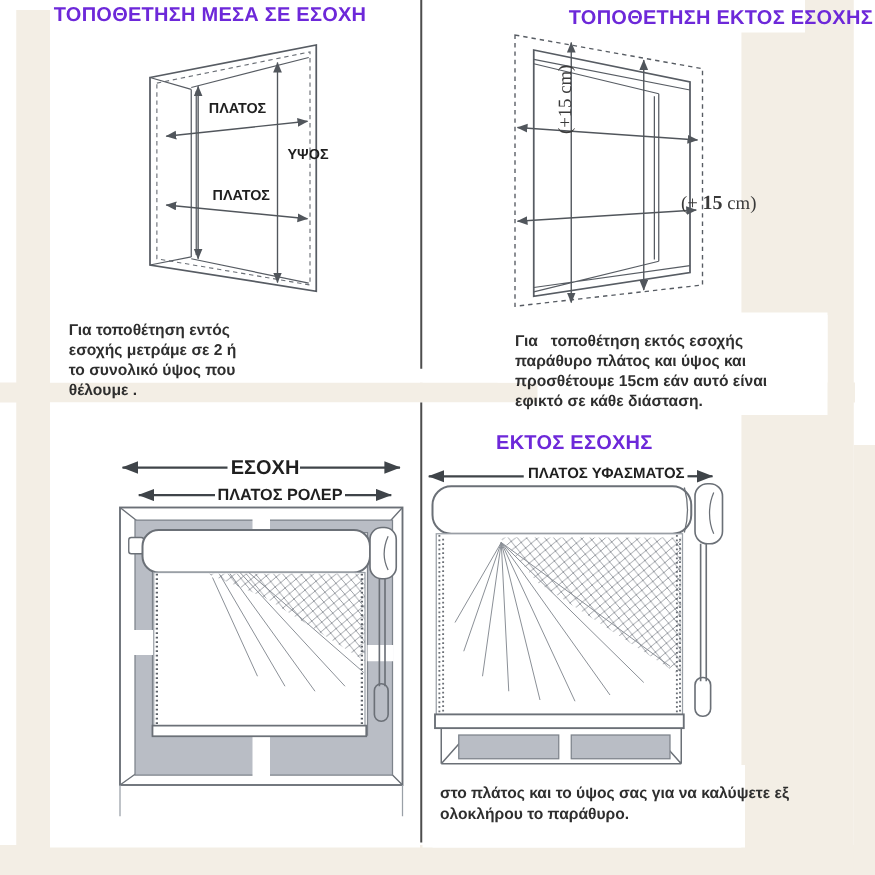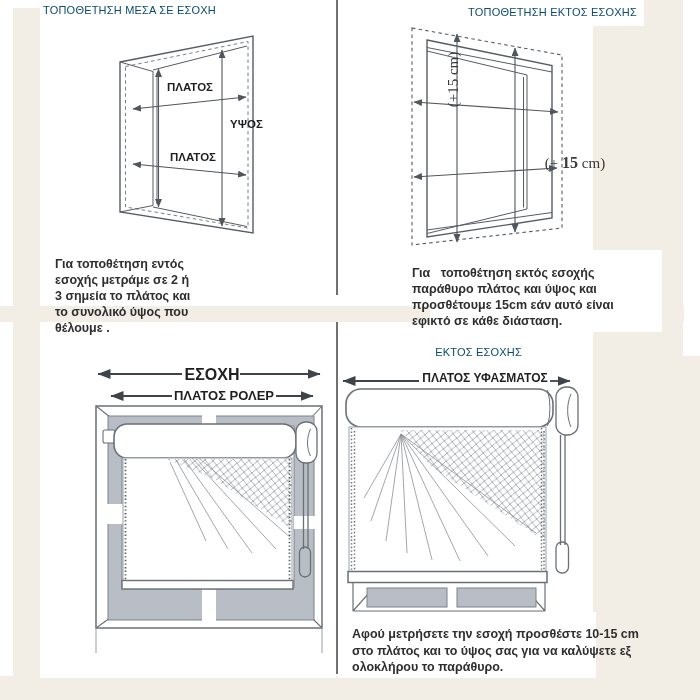--- a/index.html
+++ b/index.html
@@ -1,21 +1,21 @@
 <!DOCTYPE html>
 <html><head>
 <meta charset="utf-8">
 <style>
   html,body{margin:0;padding:0;}
   body{width:700px;height:700px;position:relative;background:#ffffff;overflow:hidden;
        font-family:"Liberation Sans","DejaVu Sans",sans-serif;}
   .beige{position:absolute;background:#f3eee5;}
   .wbox{position:absolute;background:#ffffff;}
   svg.canvas{position:absolute;left:0;top:0;pointer-events:none;}
-  .ttl{position:absolute;font-weight:normal;font-size:11px;color:#0c4a6e;white-space:pre;letter-spacing:.2px;}
+  .ttl{position:absolute;font-weight:bold;font-size:16px;color:#6d28d9;white-space:pre;letter-spacing:.2px;}
   .dlab{position:absolute;font-weight:bold;color:#1f1f1f;text-align:center;white-space:pre;}
   .note{position:absolute;color:#2e2e2e;font-weight:bold;font-size:12.5px;line-height:16px;}
   .note div{white-space:pre;}
   .serif{position:absolute;font-family:"Liberation Serif","DejaVu Serif",serif;color:#3a3a3a;
          font-size:15px;white-space:pre;}
   .serif b{font-size:16px;}
 </style>
 </head>
 <body>
 
@@ -146,29 +146,27 @@
 <div class="serif" style="left:424px;top:71px;width:58px;height:17px;text-align:center;transform:rotate(-90deg);">(+15 cm)</div>
 <div class="serif" style="left:494px;top:154px;width:74px;text-align:center;margin-left:44px;"><span>(+ </span><b>15</b><span> cm)</span></div>
 
 <div class="dlab" style="left:172px;top:366px;width:80px;font-size:16px;">ΕΣΟΧΗ</div>
 <div class="dlab" style="left:154px;top:388px;width:140px;font-size:13px;">ΠΛΑΤΟΣ ΡΟΛΕΡ</div>
 <div class="dlab" style="left:415px;top:371px;width:140px;font-size:12px;">ΠΛΑΤΟΣ ΥΦΑΣΜΑΤΟΣ</div>
 
 <div class="note" style="left:55px;top:256px;">
   <div>Για τοποθέτηση εντός</div>
   <div>εσοχής μετράμε σε 2 ή</div>
-  <div>3 σημεία το πλάτος και</div>
   <div>το συνολικό ύψος που</div>
   <div>θέλουμε .</div>
 </div>
 
 <div class="note" style="left:412px;top:265px;">
   <div>Για   τοποθέτηση εκτός εσοχής</div>
   <div>παράθυρο πλάτος και ύψος και</div>
   <div>προσθέτουμε 15cm εάν αυτό είναι</div>
   <div>εφικτό σε κάθε διάσταση.</div>
 </div>
 
 <div class="note" style="left:352px;top:626px;line-height:16.5px;">
-  <div>Αφού μετρήσετε την εσοχή προσθέστε 10-15 cm</div>
   <div>στο πλάτος και το ύψος σας για να καλύψετε εξ</div>
   <div>ολοκλήρου το παράθυρο.</div>
 </div>
 
 </body></html>

